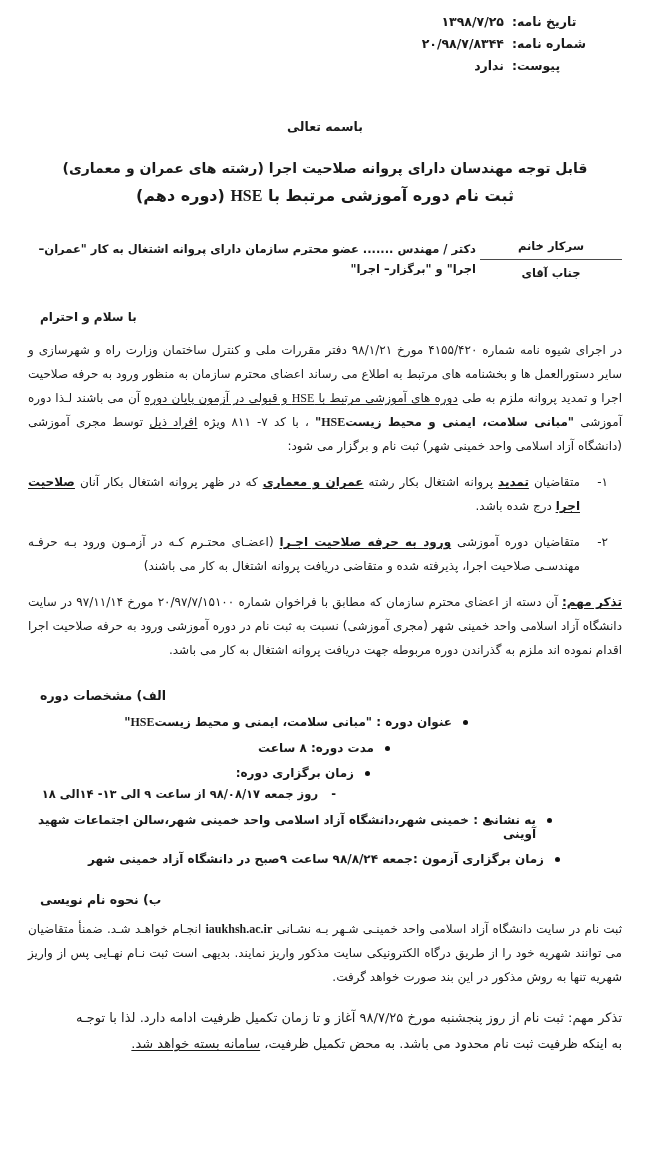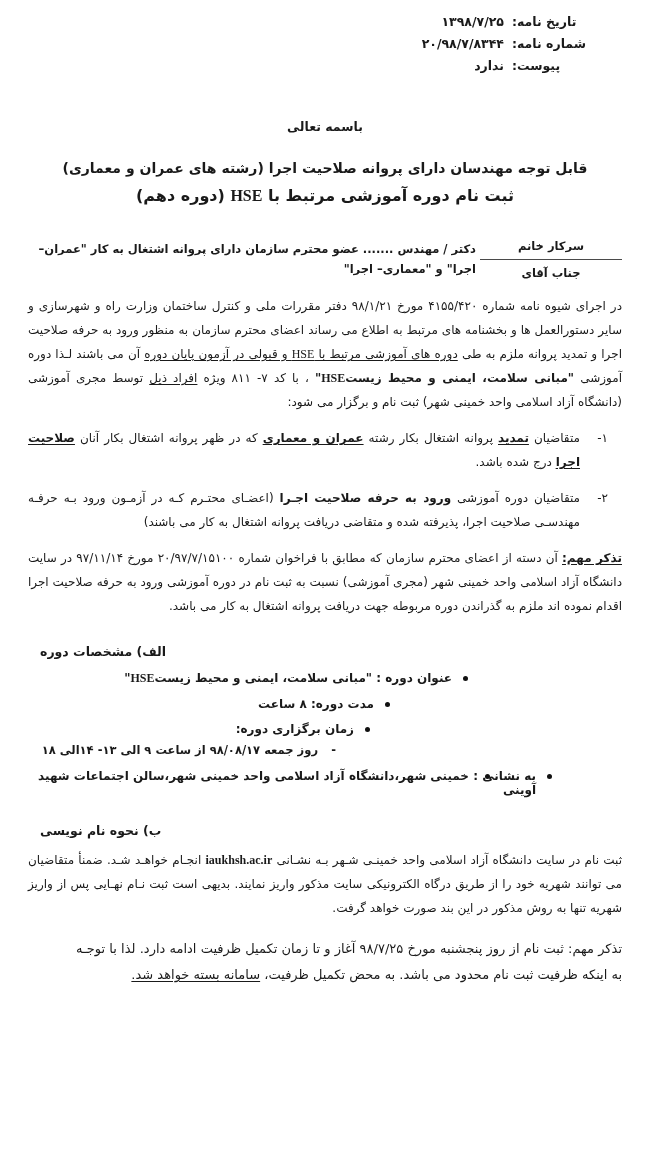--- a/index.html
+++ b/index.html
@@ -237,45 +237,47 @@
   <div class="title-2">
     <span>ثبت نام دوره آموزشی مرتبط با </span><span class="ltr-inline">HSE</span><span>  (دوره دهم)</span>
   </div>
 
   <div class="addressee">
     <div class="addressee-names">
       <div class="nm">سرکار خانم</div>
       <div class="rule"></div>
       <div class="nm2">جناب آقای</div>
     </div>
-    <div class="addressee-body">دکتر / مهندس ....... عضو محترم سازمان دارای پروانه اشتغال به کار "عمران– اجرا" و "معماری– اجرا"</div>
-  </div>
-
+    <div class="addressee-body">دکتر / مهندس ....... عضو محترم سازمان دارای پروانه اشتغال به کار "عمران– اجرا" و "برگزار– اجرا"</div>
+  </div>
+
+  <div class="salutation">با سلام و احترام</div>
 
   <div class="para"><span>در اجرای شیوه نامه شماره ۴۱۵۵/۴۲۰ مورخ ۹۸/۱/۲۱ دفتر مقررات ملی و کنترل ساختمان وزارت راه و شهرسازی و سایر دستورالعمل ها و بخشنامه های مرتبط به اطلاع می رساند اعضای محترم سازمان به منظور ورود به حرفه صلاحیت اجرا و تمدید پروانه ملزم به طی </span><span style="text-decoration: underline; text-underline-offset: 2px;">دوره های آموزشی مرتبط با </span><span class="ltr-inline" style="text-decoration: underline; text-underline-offset: 2px;">HSE</span><span style="text-decoration: underline; text-underline-offset: 2px;"> و قبولی در آزمون پایان دوره</span><span> آن می باشند لـذا دوره آموزشی </span><span style="font-weight: bold;">"مبانی سلامت، ایمنی و محیط زیست</span><span class="ltr-inline" style="font-weight: bold;">HSE</span><span style="font-weight: bold;">"</span><span> ، با کد ۷- ۸۱۱ ویژه </span><span style="text-decoration: underline; text-underline-offset: 2px;">افراد ذیل</span><span> توسط مجری آموزشی (دانشگاه آزاد اسلامی واحد خمینی شهر) ثبت نام و برگزار می شود:</span></div>
 
   <ol class="numlist">
       <li><span class="num">۱-</span><span>متقاضیان </span><span style="font-weight: bold; text-decoration: underline; text-underline-offset: 2px;">تمدید</span><span> پروانه اشتغال بکار رشته </span><span style="font-weight: bold; text-decoration: underline; text-underline-offset: 2px;">عمران و معماری</span><span> که در ظهر پروانه اشتغال بکار آنان </span><span style="font-weight: bold; text-decoration: underline; text-underline-offset: 2px;">صلاحیت اجرا</span><span> درج شده باشد.</span></li>
-      <li><span class="num">۲-</span><span>متقاضیان دوره آموزشی </span><span style="font-weight: bold; text-underline-offset: 2px;">ورود به حرفه صلاحیت اجـرا</span><span> (اعضـای محتـرم کـه در آزمـون ورود بـه حرفـه مهندسـی صلاحیت اجرا، پذیرفته شده و متقاضی دریافت پروانه اشتغال به کار می باشند)</span></li>
+      <li><span class="num">۲-</span><span>متقاضیان دوره آموزشی </span><span style="font-weight: bold; text-decoration: underline; text-underline-offset: 2px;">ورود به حرفه صلاحیت اجـرا</span><span> (اعضـای محتـرم کـه در آزمـون ورود بـه حرفـه مهندسـی صلاحیت اجرا، پذیرفته شده و متقاضی دریافت پروانه اشتغال به کار می باشند)</span></li>
     </ol>
 
   <div class="para tight"><span style="font-weight: bold; text-decoration: underline; text-underline-offset: 2px;">تذکر مهم:</span><span> آن دسته از اعضای محترم سازمان که مطابق با فراخوان شماره ۲۰/۹۷/۷/۱۵۱۰۰ مورخ ۹۷/۱۱/۱۴ در سایت دانشگاه آزاد اسلامی واحد خمینی شهر (مجری آموزشی) نسبت به ثبت نام در دوره آموزشی ورود به حرفه صلاحیت اجرا اقدام نموده اند ملزم به گذراندن دوره مربوطه جهت دریافت پروانه اشتغال به کار می باشد.</span></div>
 
   <div class="sec-head">الف) مشخصات دوره</div>
   <ul class="bullets">
       <li class="b b1"><span class="dot"></span><span>عنوان دوره : "مبانی سلامت، ایمنی و محیط زیست</span><span class="ltr-inline">HSE</span><span>"</span></li>
       <li class="b b2"><span class="dot"></span><span>مدت دوره: ۸ ساعت</span></li>
       <li class="b b3"><span class="dot"></span><span>زمان برگزاری دوره:</span></li>
     </ul>
   <div class="subdash">
     <span class="dash">-</span>
     <span>روز جمعه ۹۸/۰۸/۱۷ از ساعت ۹ الی ۱۳- ۱۴الی ۱۸</span>
   </div>
   <ul class="bullets">
       <li class="b b4"><span class="dot"></span></li>
       <li class="b b5"><span class="dot"></span><span>به نشانی : خمینی شهر،دانشگاه آزاد اسلامی واحد خمینی شهر،سالن اجتماعات شهید آوینی</span></li>
+      <li class="b b6"><span class="dot"></span><span>زمان برگزاری آزمون :جمعه ۹۸/۸/۲۴ ساعت ۹صبح در دانشگاه آزاد خمینی شهر</span></li>
     </ul>
 
   <div class="sec-head">ب) نحوه نام نویسی</div>
   <div class="para tight"><span>ثبت نام در سایت دانشگاه آزاد اسلامی واحد خمینـی شـهر بـه نشـانی </span><span class="ltr-inline" style="font-weight: bold;">iaukhsh.ac.ir</span><span> انجـام خواهـد شـد. ضمنأ متقاضیان می توانند شهریه خود را از طریق درگاه الکترونیکی سایت مذکور واریز نمایند. بدیهی است ثبت نـام نهـایی پس از واریز شهریه تنها به روش مذکور در این بند صورت خواهد گرفت.</span></div>
   <div class="footnote"><span>تذکر مهم: ثبت نام از روز پنجشنبه مورخ ۹۸/۷/۲۵ آغاز و تا زمان تکمیل ظرفیت ادامه دارد. لذا با توجـه به اینکه ظرفیت ثبت نام محدود می باشد. به محض تکمیل ظرفیت، </span><span style="text-decoration: underline; text-underline-offset: 2px;">سامانه بسته خواهد شد.</span></div>
 
 </div>
 
 </body></html>

